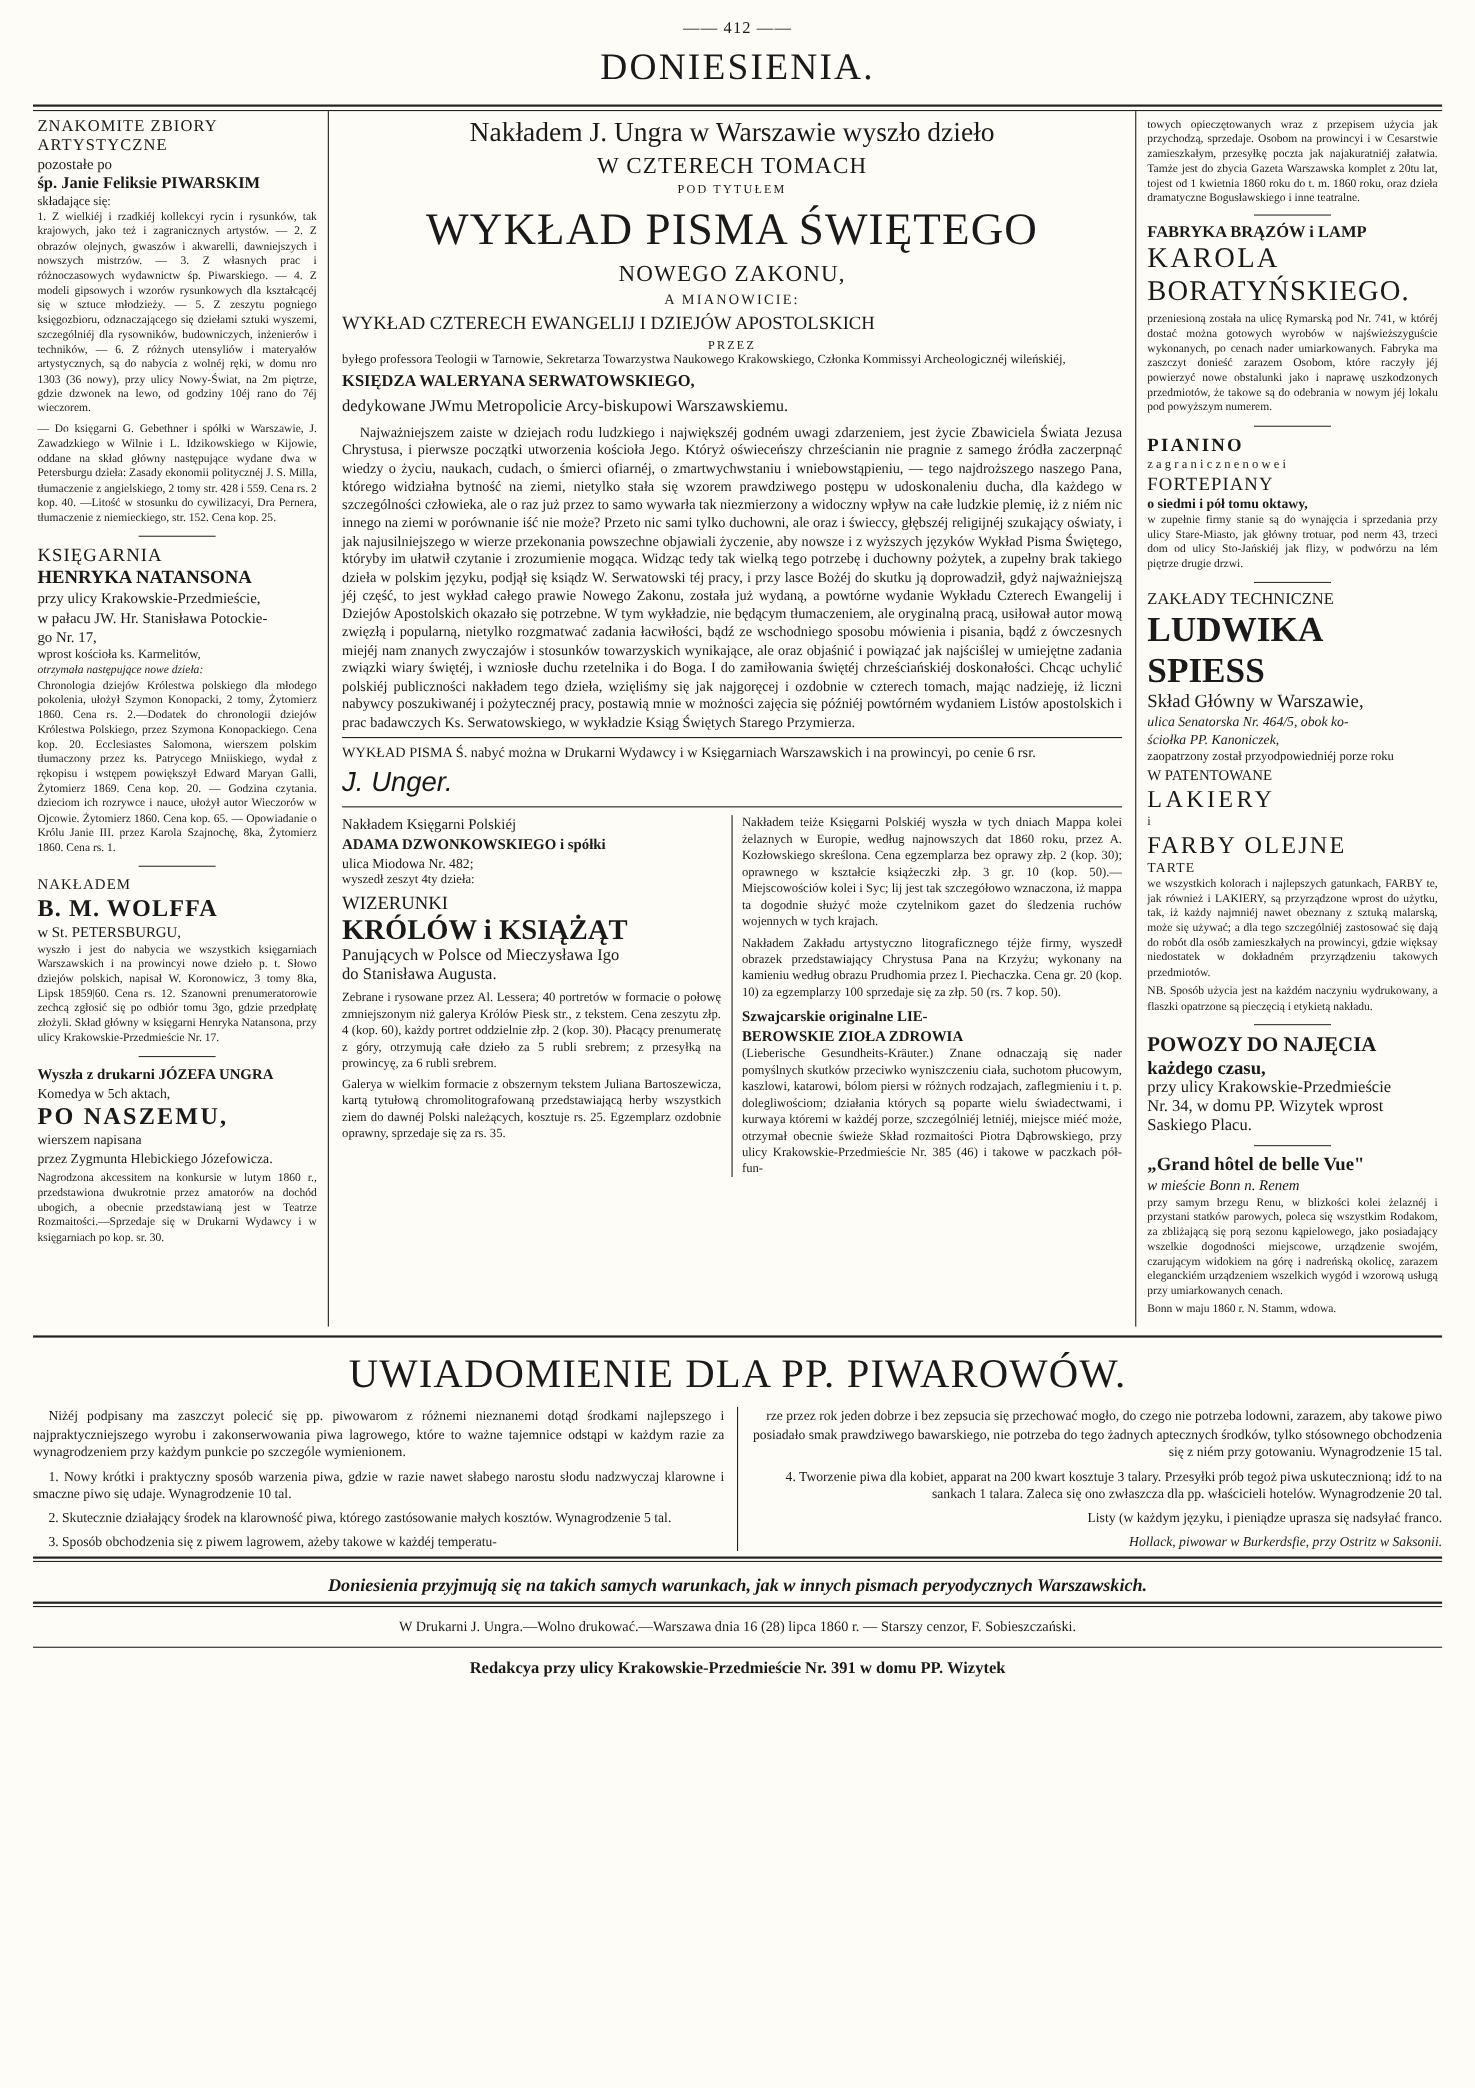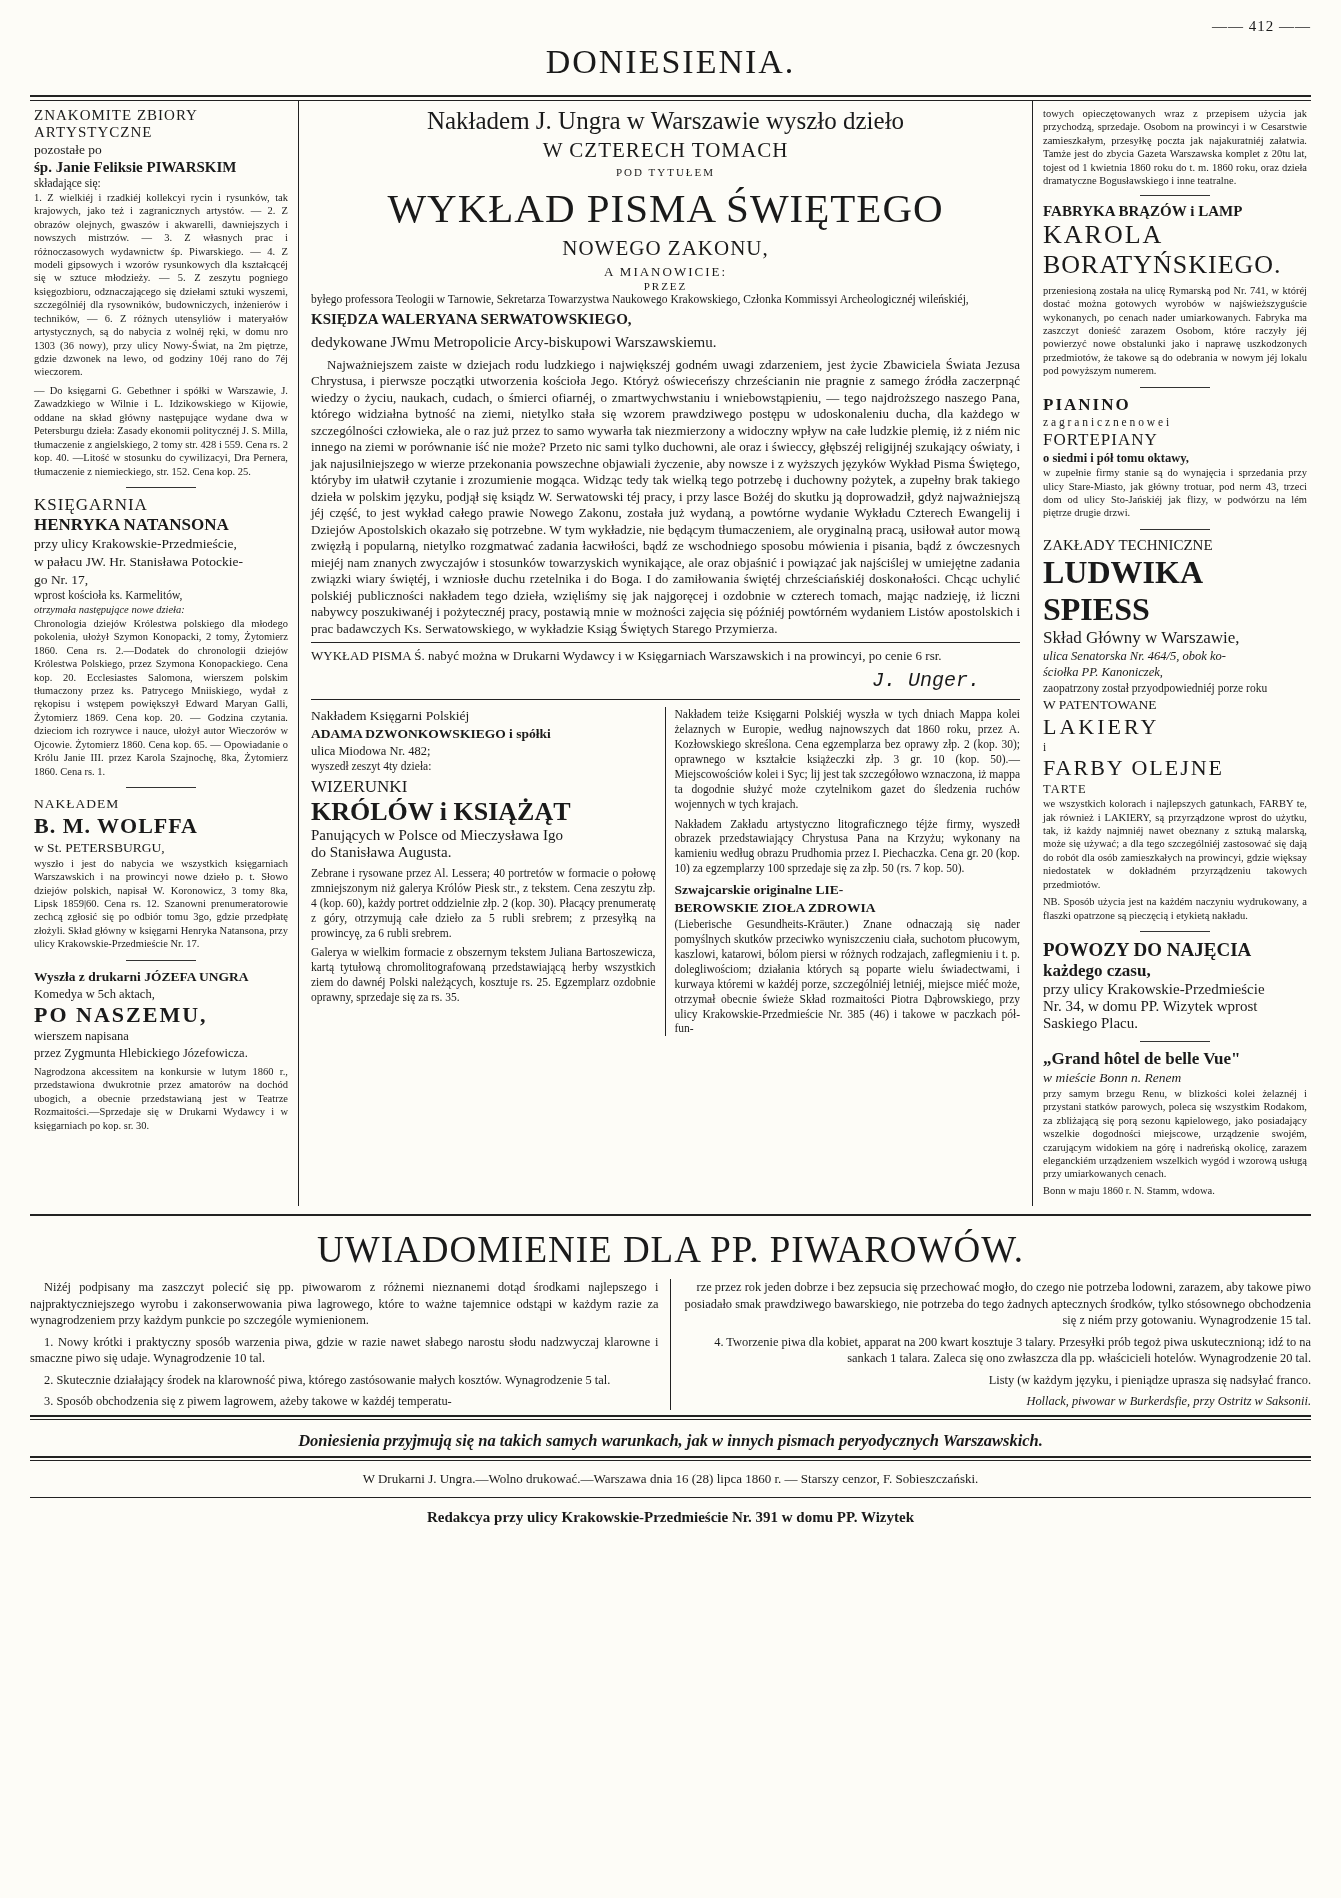--- a/index.html
+++ b/index.html
@@ -16,21 +16,21 @@
     overflow: hidden;
   }
   .page {
     width: 1341px;
     height: 1898px;
     box-sizing: border-box;
     padding: 18px 30px 10px 30px;
     position: relative;
   }
   .pagenum {
-    text-align: right;
+    text-align: center;
     font-size: 15px;
     letter-spacing: 1px;
     margin-bottom: 6px;
     font-family: "Liberation Serif", serif;
   }
   .masthead {
     text-align: center;
     font-size: 34px;
     letter-spacing: 2px;
     font-family: "Liberation Serif", serif;
@@ -102,26 +102,26 @@
   }
   .tiny-c { text-align: center; font-size: 11px; letter-spacing: 2px; }
   .midbody {
     text-align: justify;
     font-size: 13px;
     line-height: 1.27;
     text-indent: 16px;
   }
   .midbody.noind { text-indent: 0; }
   .signature {
-    text-align: right;
-    font-size: 20px;
+    text-align: left;
+    font-size: 25px;
     font-style: italic;
     margin-top: 4px;
     padding-right: 40px;
-    font-family: Liberation Mono, monospace;
+    font-family: Liberation Sans, sans-serif;
   }
   .mid-split {
     display: flex;
     border-top: 1px solid #222;
     margin-top: 7px;
     padding-top: 7px;
   }
   .ms-col { width: 50%; box-sizing: border-box; }
   .ms-col.left { padding-right: 9px; border-right: 1px solid #222; }
   .ms-col.right { padding-left: 9px; }
@@ -225,20 +225,21 @@
     <div class="col-mid">
 
       <div class="mid-head">Nakładem  J. Ungra w Warszawie wyszło dzieło</div>
       <div class="sub2">W CZTERECH TOMACH</div>
       <div class="tiny-c">POD TYTUŁEM</div>
 
       <div class="bigtitle">WYKŁAD PISMA ŚWIĘTEGO</div>
 
       <div class="sub2">NOWEGO ZAKONU,</div>
       <div class="tiny-c" style="font-size:13px">A MIANOWICIE:</div>
+      <div class="c t16" style="margin:4px 0">WYKŁAD CZTERECH EWANGELIJ I DZIEJÓW APOSTOLSKICH</div>
       <div class="tiny-c">PRZEZ</div>
 
       <div class="c t11">byłego professora Teologii w Tarnowie, Sekretarza Towarzystwa Naukowego Krakowskiego, Członka Kommissyi Archeologicznéj wileńskiéj,</div>
       <div class="c t14 b" style="margin:4px 0 2px 0">KSIĘDZA WALERYANA SERWATOWSKIEGO,</div>
 
       <div class="c t14" style="margin:6px 0 6px 0">dedykowane JWmu Metropolicie Arcy-biskupowi Warszawskiemu.</div>
 
       <div class="midbody">Najważniejszem zaiste w dziejach rodu ludzkiego i największéj godném uwagi zdarzeniem, jest życie Zbawiciela Świata Jezusa Chrystusa, i pierwsze początki utworzenia kościoła Jego. Któryż oświeceńszy chrześcianin nie pragnie z samego źródła zaczerpnąć wiedzy o życiu, naukach, cudach, o śmierci ofiarnéj, o zmartwychwstaniu i wniebowstąpieniu, — tego najdroższego naszego Pana, którego widziałna bytność na ziemi, nietylko stała się wzorem prawdziwego postępu w udoskonaleniu ducha, dla każdego w szczególności człowieka, ale o raz już przez to samo wywarła tak niezmierzony a widoczny wpływ na całe ludzkie plemię, iż z niém nic innego na ziemi w porównanie iść nie może? Przeto nic sami tylko duchowni, ale oraz i świeccy, głębszéj religijnéj szukający oświaty, i jak najusilniejszego w wierze przekonania powszechne objawiali życzenie, aby nowsze i z wyższych języków Wykład Pisma Świętego, któryby im ułatwił czytanie i zrozumienie mogąca. Widząc tedy tak wielką tego potrzebę i duchowny pożytek, a zupełny brak takiego dzieła w polskim języku, podjął się ksiądz W. Serwatowski téj pracy, i przy lasce Bożéj do skutku ją doprowadził, gdyż najważniejszą jéj część, to jest wykład całego prawie Nowego Zakonu, została już wydaną, a powtórne wydanie Wykładu Czterech Ewangelij i Dziejów Apostolskich okazało się potrzebne. W tym wykładzie, nie będącym tłumaczeniem, ale oryginalną pracą, usiłował autor mową zwięzłą i popularną, nietylko rozgmatwać zadania łacwiłości, bądź ze wschodniego sposobu mówienia i pisania, bądź z ówczesnych miejéj nam znanych zwyczajów i stosunków towarzyskich wynikające, ale oraz objaśnić i powiązać jak najściślej w umiejętne zadania związki wiary świętéj, i wzniosłe duchu rzetelnika i do Boga. I do zamiłowania świętéj chrześciańskiéj doskonałości. Chcąc uchylić polskiéj publiczności nakładem tego dzieła, wzięliśmy się jak najgoręcej i ozdobnie w czterech tomach, mając nadzieję, iż liczni nabywcy poszukiwanéj i pożytecznéj pracy, postawią mnie w możności zajęcia się późniéj powtórném wydaniem Listów apostolskich i prac badawczych Ks. Serwatowskiego, w wykładzie Ksiąg Świętych Starego Przymierza.</div>
 
       <div class="thin-rule"></div>

